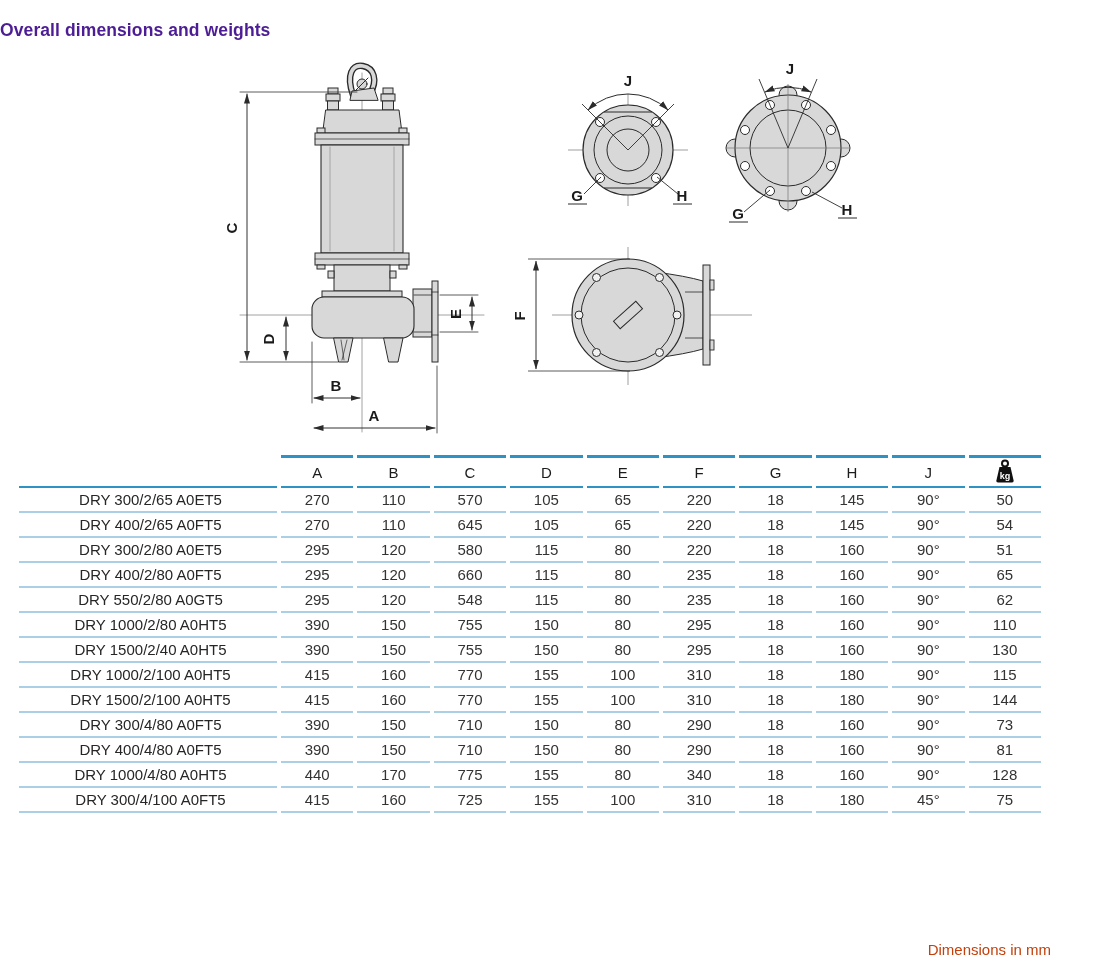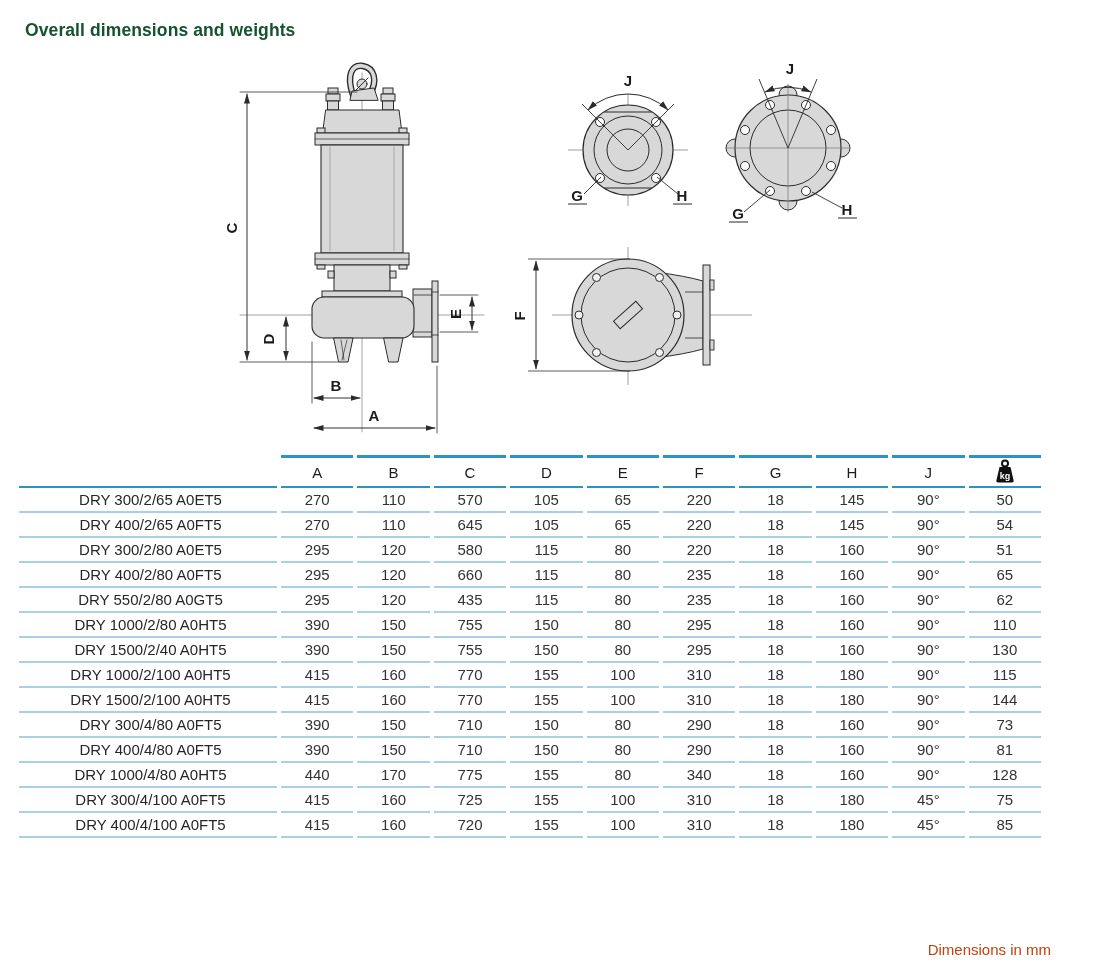--- a/index.html
+++ b/index.html
@@ -1,22 +1,22 @@
 <!DOCTYPE html>
 <html><head>
 <meta charset="utf-8">
 <style>
   html,body { margin:0; padding:0; }
   body {
     width:1111px; height:970px; background:#ffffff; position:relative;
     font-family:"Liberation Sans", sans-serif; color:#2e2e2e; overflow:hidden;
   }
   .title {
-    position:absolute; left:25px; top:20px;
-    font-size:17.5px; font-weight:bold; color:#14532d; letter-spacing:0.1px;
+    position:absolute; left:0; top:20px;
+    font-size:17.5px; font-weight:bold; color:#4c1d95; letter-spacing:0.1px;
   }
   svg.drawing { position:absolute; left:0; top:55px; }
   svg.drawing text { font-family:"Liberation Sans", sans-serif; font-size:15px; font-weight:600; fill:#1a1a1a; }
   .tbl-wrap { position:absolute; left:15px; top:455px; width:1030px; }
   table.dims {
     width:100%; border-collapse:separate; border-spacing:4px 0;
     table-layout:fixed; font-size:15px;
   }
   th,td { padding:0; font-weight:normal; }
   th.c-model { width:258px; border-bottom:2px solid #2f92c5; height:28px; }
@@ -273,21 +273,21 @@
           <td class="c-val">235</td>
           <td class="c-val">18</td>
           <td class="c-val">160</td>
           <td class="c-val">90°</td>
           <td class="c-val">65</td>
         </tr>
         <tr>
           <td class="c-model">DRY 550/2/80 A0GT5</td>
           <td class="c-val">295</td>
           <td class="c-val">120</td>
-          <td class="c-val">435</td>
+          <td class="c-val">548</td>
           <td class="c-val">115</td>
           <td class="c-val">80</td>
           <td class="c-val">235</td>
           <td class="c-val">18</td>
           <td class="c-val">160</td>
           <td class="c-val">90°</td>
           <td class="c-val">62</td>
         </tr>
         <tr>
           <td class="c-model">DRY 1000/2/80 A0HT5</td>
@@ -386,30 +386,17 @@
           <td class="c-val">160</td>
           <td class="c-val">725</td>
           <td class="c-val">155</td>
           <td class="c-val">100</td>
           <td class="c-val">310</td>
           <td class="c-val">18</td>
           <td class="c-val">180</td>
           <td class="c-val">45°</td>
           <td class="c-val">75</td>
         </tr>
-        <tr>
-          <td class="c-model">DRY 400/4/100 A0FT5</td>
-          <td class="c-val">415</td>
-          <td class="c-val">160</td>
-          <td class="c-val">720</td>
-          <td class="c-val">155</td>
-          <td class="c-val">100</td>
-          <td class="c-val">310</td>
-          <td class="c-val">18</td>
-          <td class="c-val">180</td>
-          <td class="c-val">45°</td>
-          <td class="c-val">85</td>
-        </tr>
       </tbody>
   </table>
 </div>
 
 <div class="footer-note">Dimensions in mm</div>
 
 </body></html>

